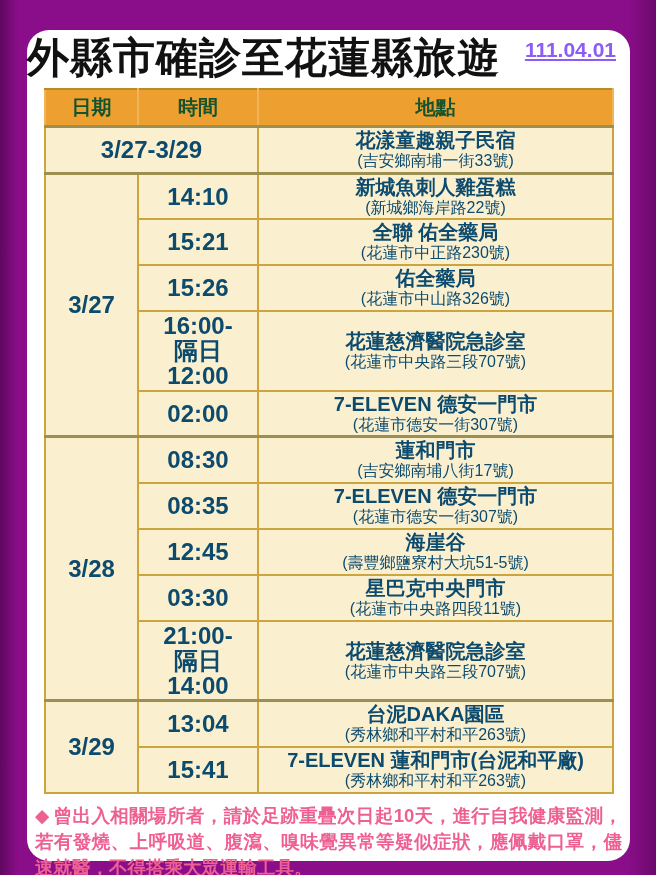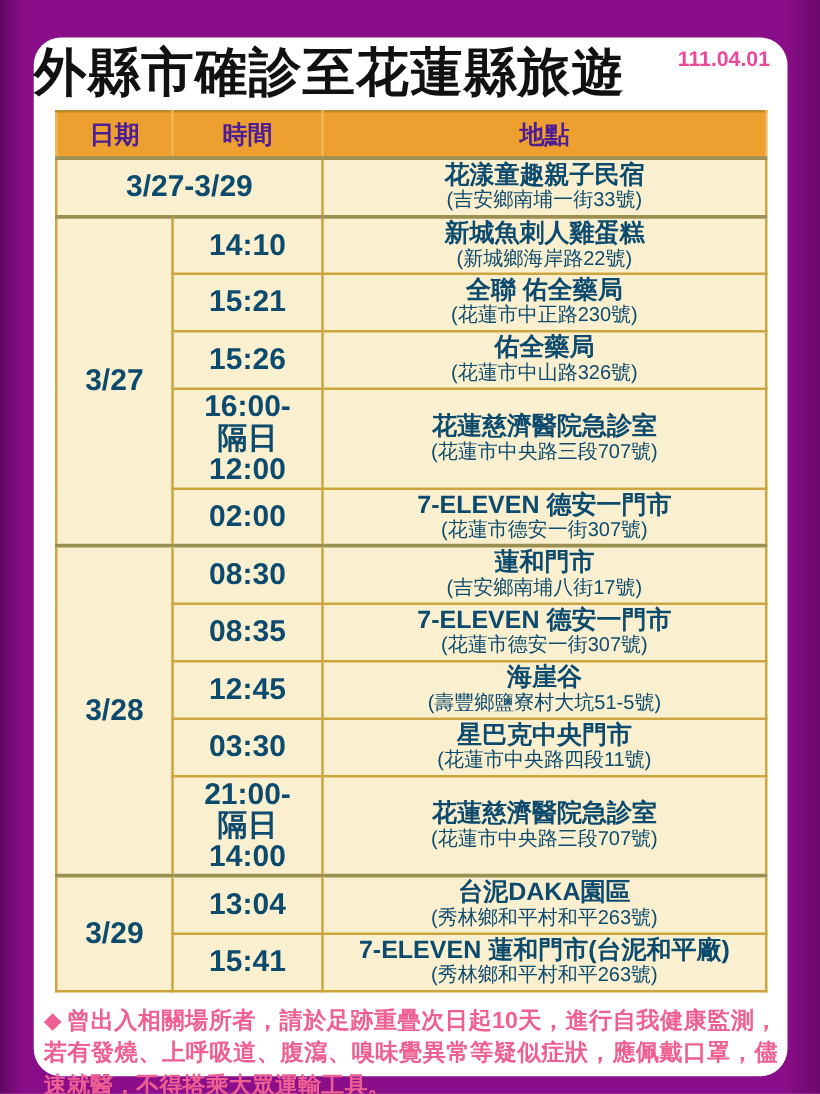--- a/index.html
+++ b/index.html
@@ -22,33 +22,34 @@
     border-radius: 22px;
     padding: 0;
   }
   .title-wrap { position: relative; text-align: left; padding-top: 6px; }
   .title-line {
     font-size: 42px; font-weight: bold; color: #111;
     line-height: 1.04; letter-spacing: 1px;
   }
   .issue-date {
     position: absolute; top: 8px; right: 14px;
-    font-size: 17px; font-weight: bold; color: #ec4899;
+    font-size: 21px; font-weight: bold; color: #8b5cf6;
     letter-spacing: 0px;
+    text-decoration: underline;
   }
   table.footprint {
     border-collapse: collapse;
     margin: 8px auto 0 17px;
     table-layout: fixed;
     width: 568px;
     border: 2px solid #a2914c;
   }
   th {
     background: #eda02f;
-    color: #4c1d95;
+    color: #14532d;
     font-size: 20px;
     font-weight: bold;
     height: 38px;
     border: 2px solid #f2b45a;
     border-top-color: #b98a2a;
   }
   col.c-date { width: 93px; }
   col.c-time { width: 120px; }
   col.c-place { width: 355px; }
   td {

